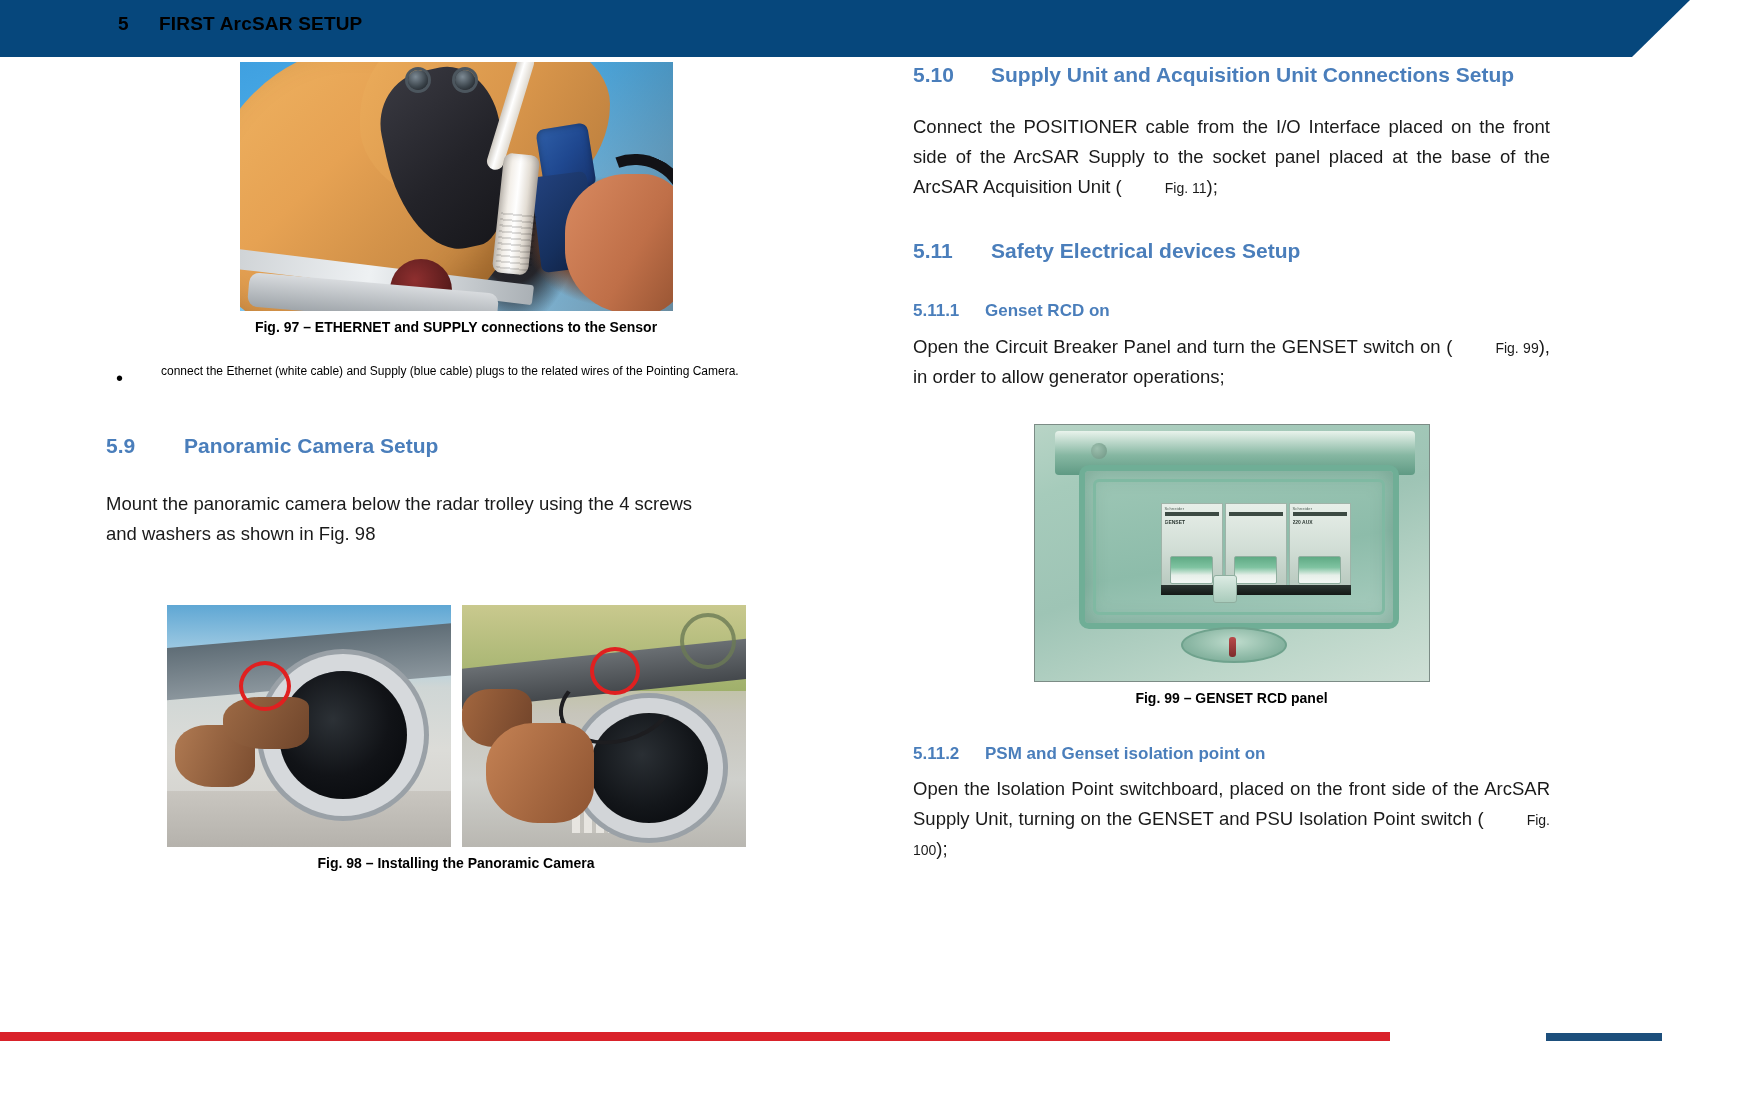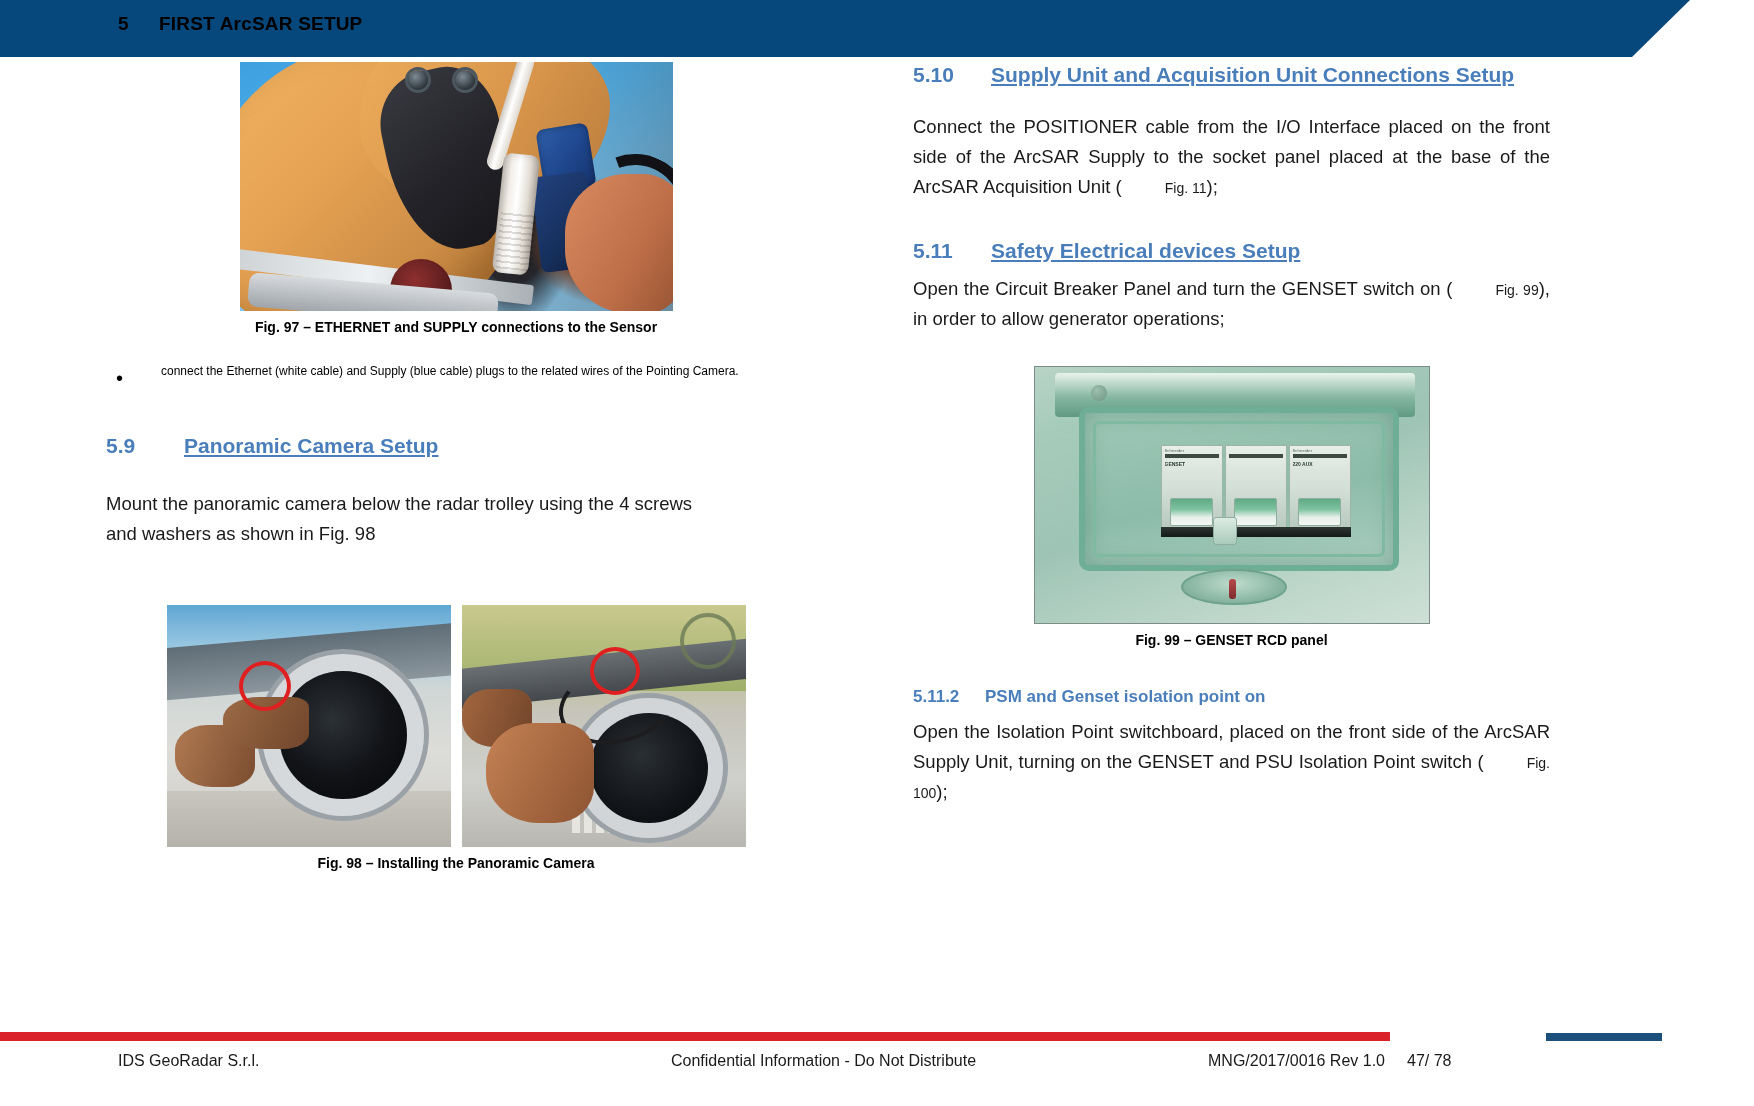--- a/index.html
+++ b/index.html
@@ -63,21 +63,20 @@
   }
 
   
   h2.sec {
     margin: 0;
     font-size: 21px;
     font-weight: bold;
     color: #4a7ebb;
     line-height: 1.25;
     white-space: nowrap;
-    text-decoration: underline;
   }
   h2.sec .num {
     display: inline-block;
     min-width: 78px;
   }
   h3.subsec {
     margin: 0;
     font-size: 17px;
     font-weight: bold;
     color: #4a7ebb;
@@ -549,20 +548,23 @@
   <h2 class="sec">
     <span class="num">5.10</span><span>Supply Unit and Acquisition Unit Connections Setup</span>
   </h2>
 
   <p class="body justify" style="margin-top:24px;"><span>Connect the POSITIONER cable from the I/O Interface placed on the front side of the ArcSAR Supply to the socket panel placed at the base of the ArcSAR Acquisition Unit (</span><span class="figref">Fig. 11</span><span>);</span></p>
 
   <h2 class="sec" style="margin-top:36px;">
     <span class="num">5.11</span><span>Safety Electrical devices Setup</span>
   </h2>
 
+  <h3 class="subsec" style="margin-top:36px;">
+    <span class="num">5.11.1</span><span>Genset RCD on</span>
+  </h3>
 
   <p class="body justify" style="margin-top:10px;"><span>Open the Circuit Breaker Panel and turn the GENSET switch on (</span><span class="figref">Fig. 99</span><span>), in order to allow generator operations;</span></p>
 
   <div class="figure" style="margin-top:32px;">
     <div class="photo99">
       <div class="p99-lid"></div>
       <div class="p99-screw"></div>
       <div class="p99-inner"></div>
       <div class="p99-inner2"></div>
       <div class="p99-breakers">
@@ -596,18 +598,13 @@
     <span class="num">5.11.2</span><span>PSM and Genset isolation point on</span>
   </h3>
 
   <p class="body justify" style="margin-top:10px;"><span>Open the Isolation Point switchboard, placed on the front side of the ArcSAR Supply Unit, turning on the GENSET and PSU Isolation Point switch (</span><span class="figref">Fig. 100</span><span>);</span></p>
 
 </div>
 
 <div class="page-footer">
   <div class="footer-rule-red"></div>
   <div class="footer-rule-blue"></div>
-  <div class="footer-texts">
-    <span class="f-left">IDS GeoRadar S.r.l.</span>
-    <span class="f-mid">Confidential Information - Do Not Distribute</span>
-    <span class="f-right"><span>MNG/2017/0016  Rev 1.0</span><span class="sp"></span><span>47/ 78</span></span>
-  </div>
 </div>
 
 </body></html>

